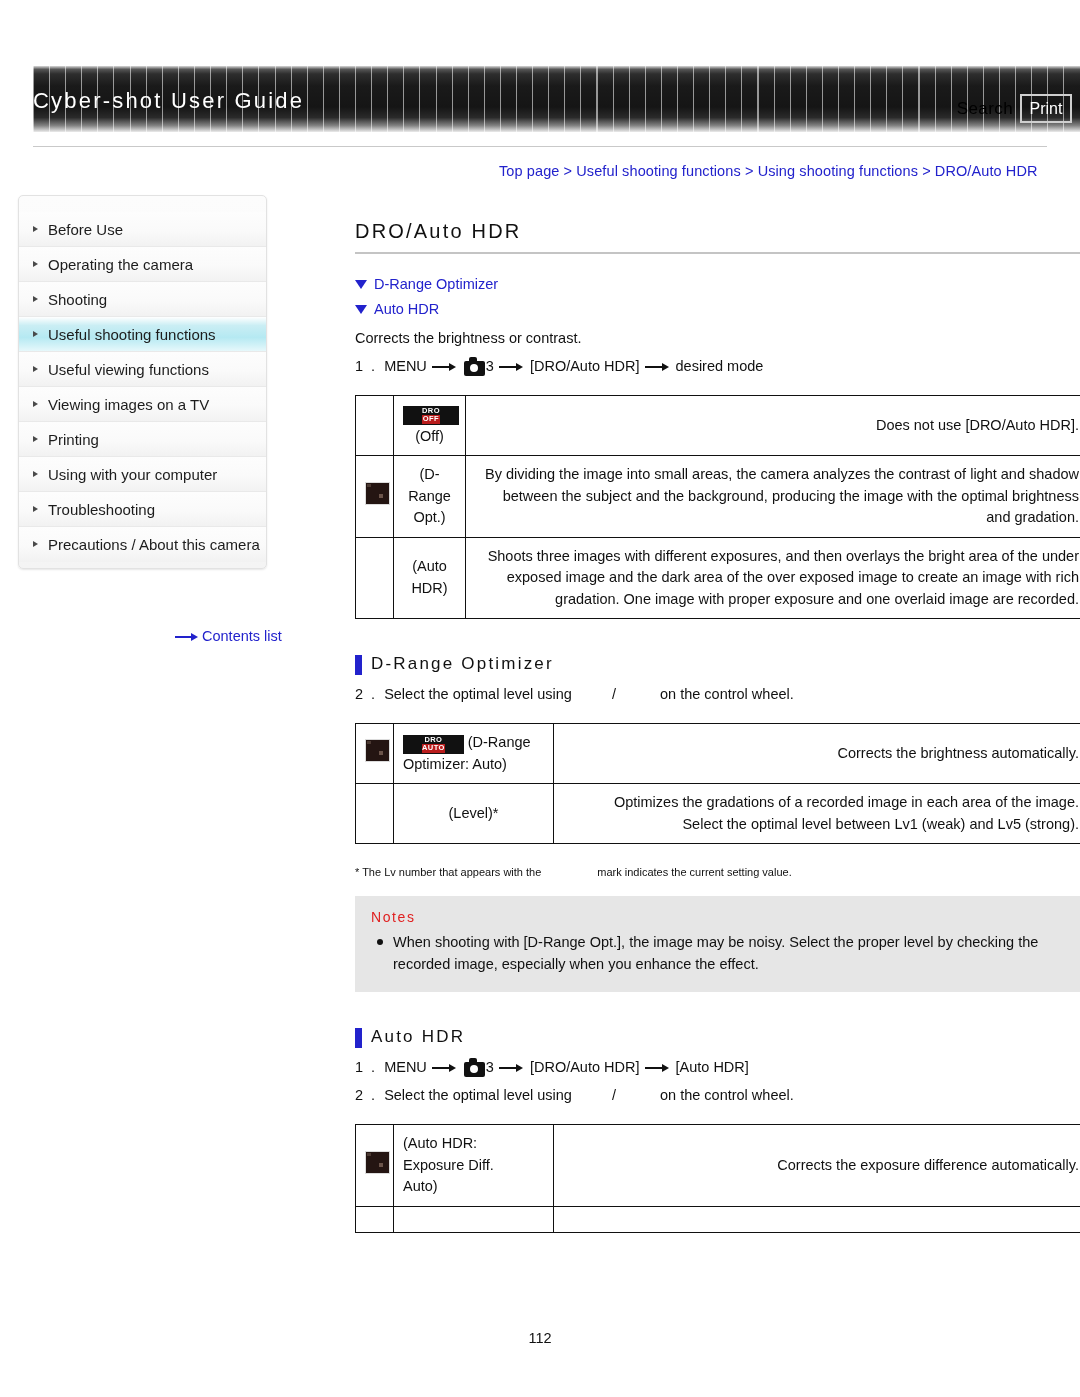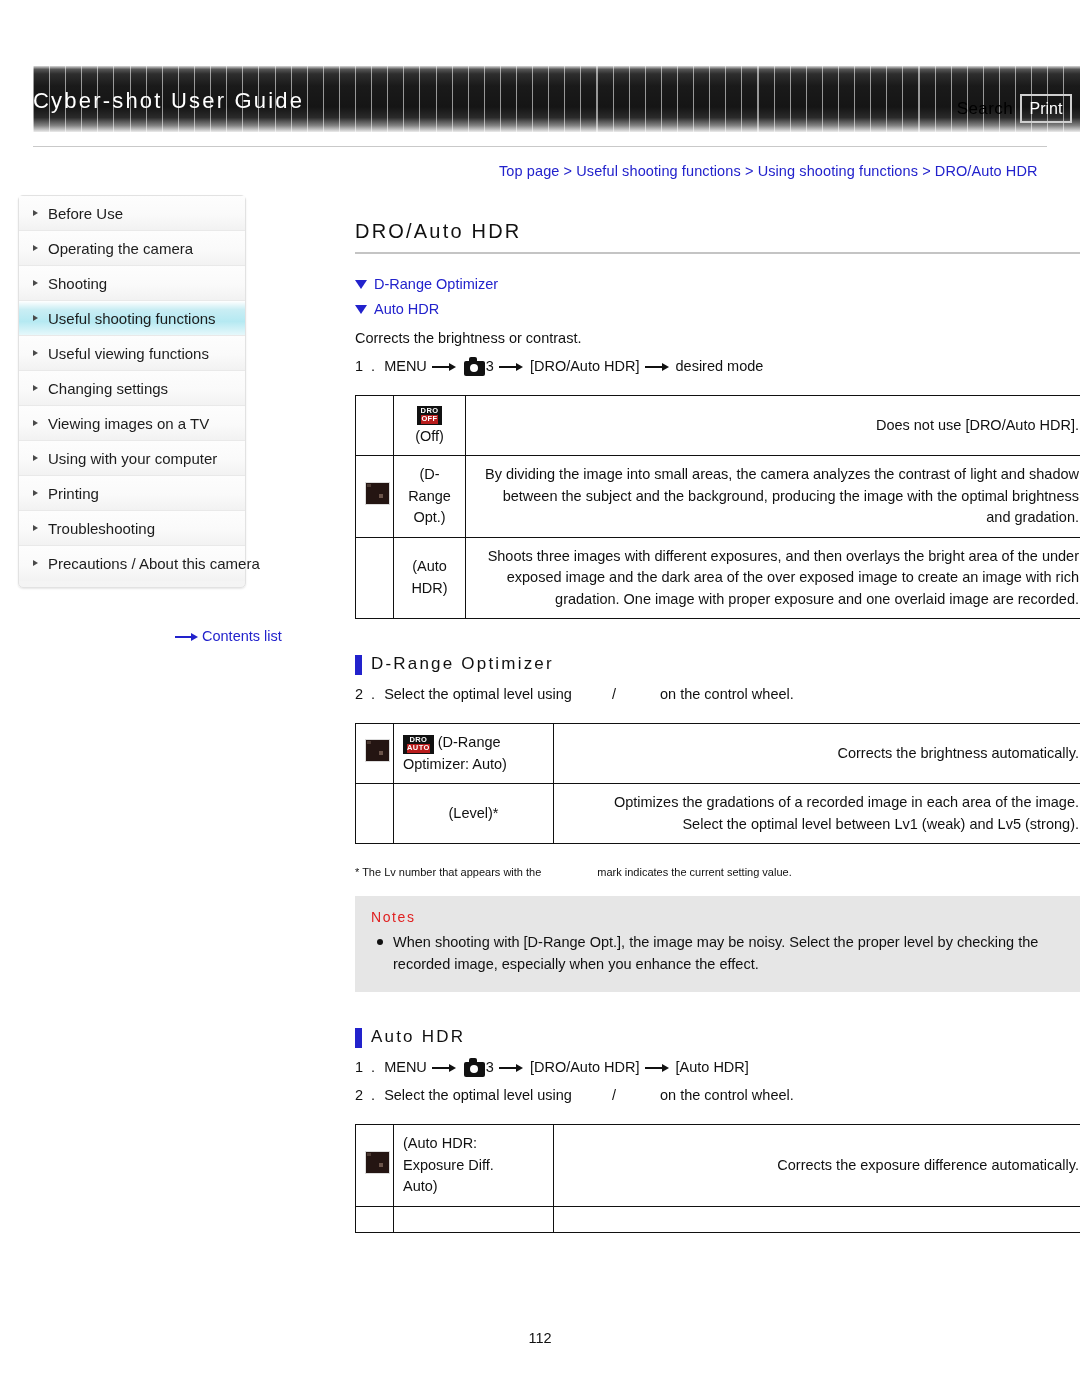--- a/index.html
+++ b/index.html
@@ -73,26 +73,26 @@
     color: #2222cc;
     white-space: nowrap;
     letter-spacing: 0.1px;
   }
   .breadcrumb span { color: #2222cc; }
 
   
   .sidebar {
     position: absolute;
     top: 195px; left: 18px;
-    width: 228px;
+    width: 249px;
     background: linear-gradient(to bottom, #fcfcfc, #f4f4f4);
     border: 1px solid #e2e2e2;
     border-radius: 5px;
     box-shadow: 0 1px 2px rgba(0,0,0,0.10);
-    padding: 0 0 6px 0;
+    padding: 16px 0 6px 0;
   }
   .nav-item {
     position: relative;
     height: 35px;
     line-height: 35px;
     padding-left: 29px;
     font-size: 15px;
     color: #1c1c1c;
     border-bottom: 1px solid #e9e9e9;
     background: linear-gradient(to bottom, #fdfdfd 0%, #fafafa 55%, #f2f2f2 100%);
@@ -286,21 +286,21 @@
     background: #6b544a;
   }
   
   .dro-badge {
     display: inline-block;
     background: #111;
     color: #ffffff;
     font-size: 7.5px;
     font-weight: bold;
     line-height: 8.5px;
-    padding: 1px 4px;
+    padding: 1px 19px;
     letter-spacing: 0.4px;
     text-align: center;
     vertical-align: middle;
     font-family: "Liberation Sans", sans-serif;
   }
   .dro-badge .l1 { display: block; background:#111; color:#fff; }
   .dro-badge .l2 { display: block; background:#b91c1c; color:#fff; }
   .dro-inline {
     display: inline-block;
     vertical-align: -3px;
@@ -405,33 +405,29 @@
   <div class="nav-item active">
     <span class="tri"></span>
     <span>Useful shooting functions</span>
   </div>
   <div class="nav-item">
     <span class="tri"></span>
     <span>Useful viewing functions</span>
   </div>
   <div class="nav-item">
     <span class="tri"></span>
-    <span>Changing settings</span>
-  </div>
-  <div class="nav-item">
-    <span class="tri"></span>
     <span>Viewing images on a TV</span>
   </div>
   <div class="nav-item">
     <span class="tri"></span>
+    <span>Printing</span>
+  </div>
+  <div class="nav-item">
+    <span class="tri"></span>
     <span>Using with your computer</span>
-  </div>
-  <div class="nav-item">
-    <span class="tri"></span>
-    <span>Printing</span>
   </div>
   <div class="nav-item">
     <span class="tri"></span>
     <span>Troubleshooting</span>
   </div>
   <div class="nav-item">
     <span class="tri"></span>
     <span>Precautions / About this camera</span>
   </div>
 </div>

